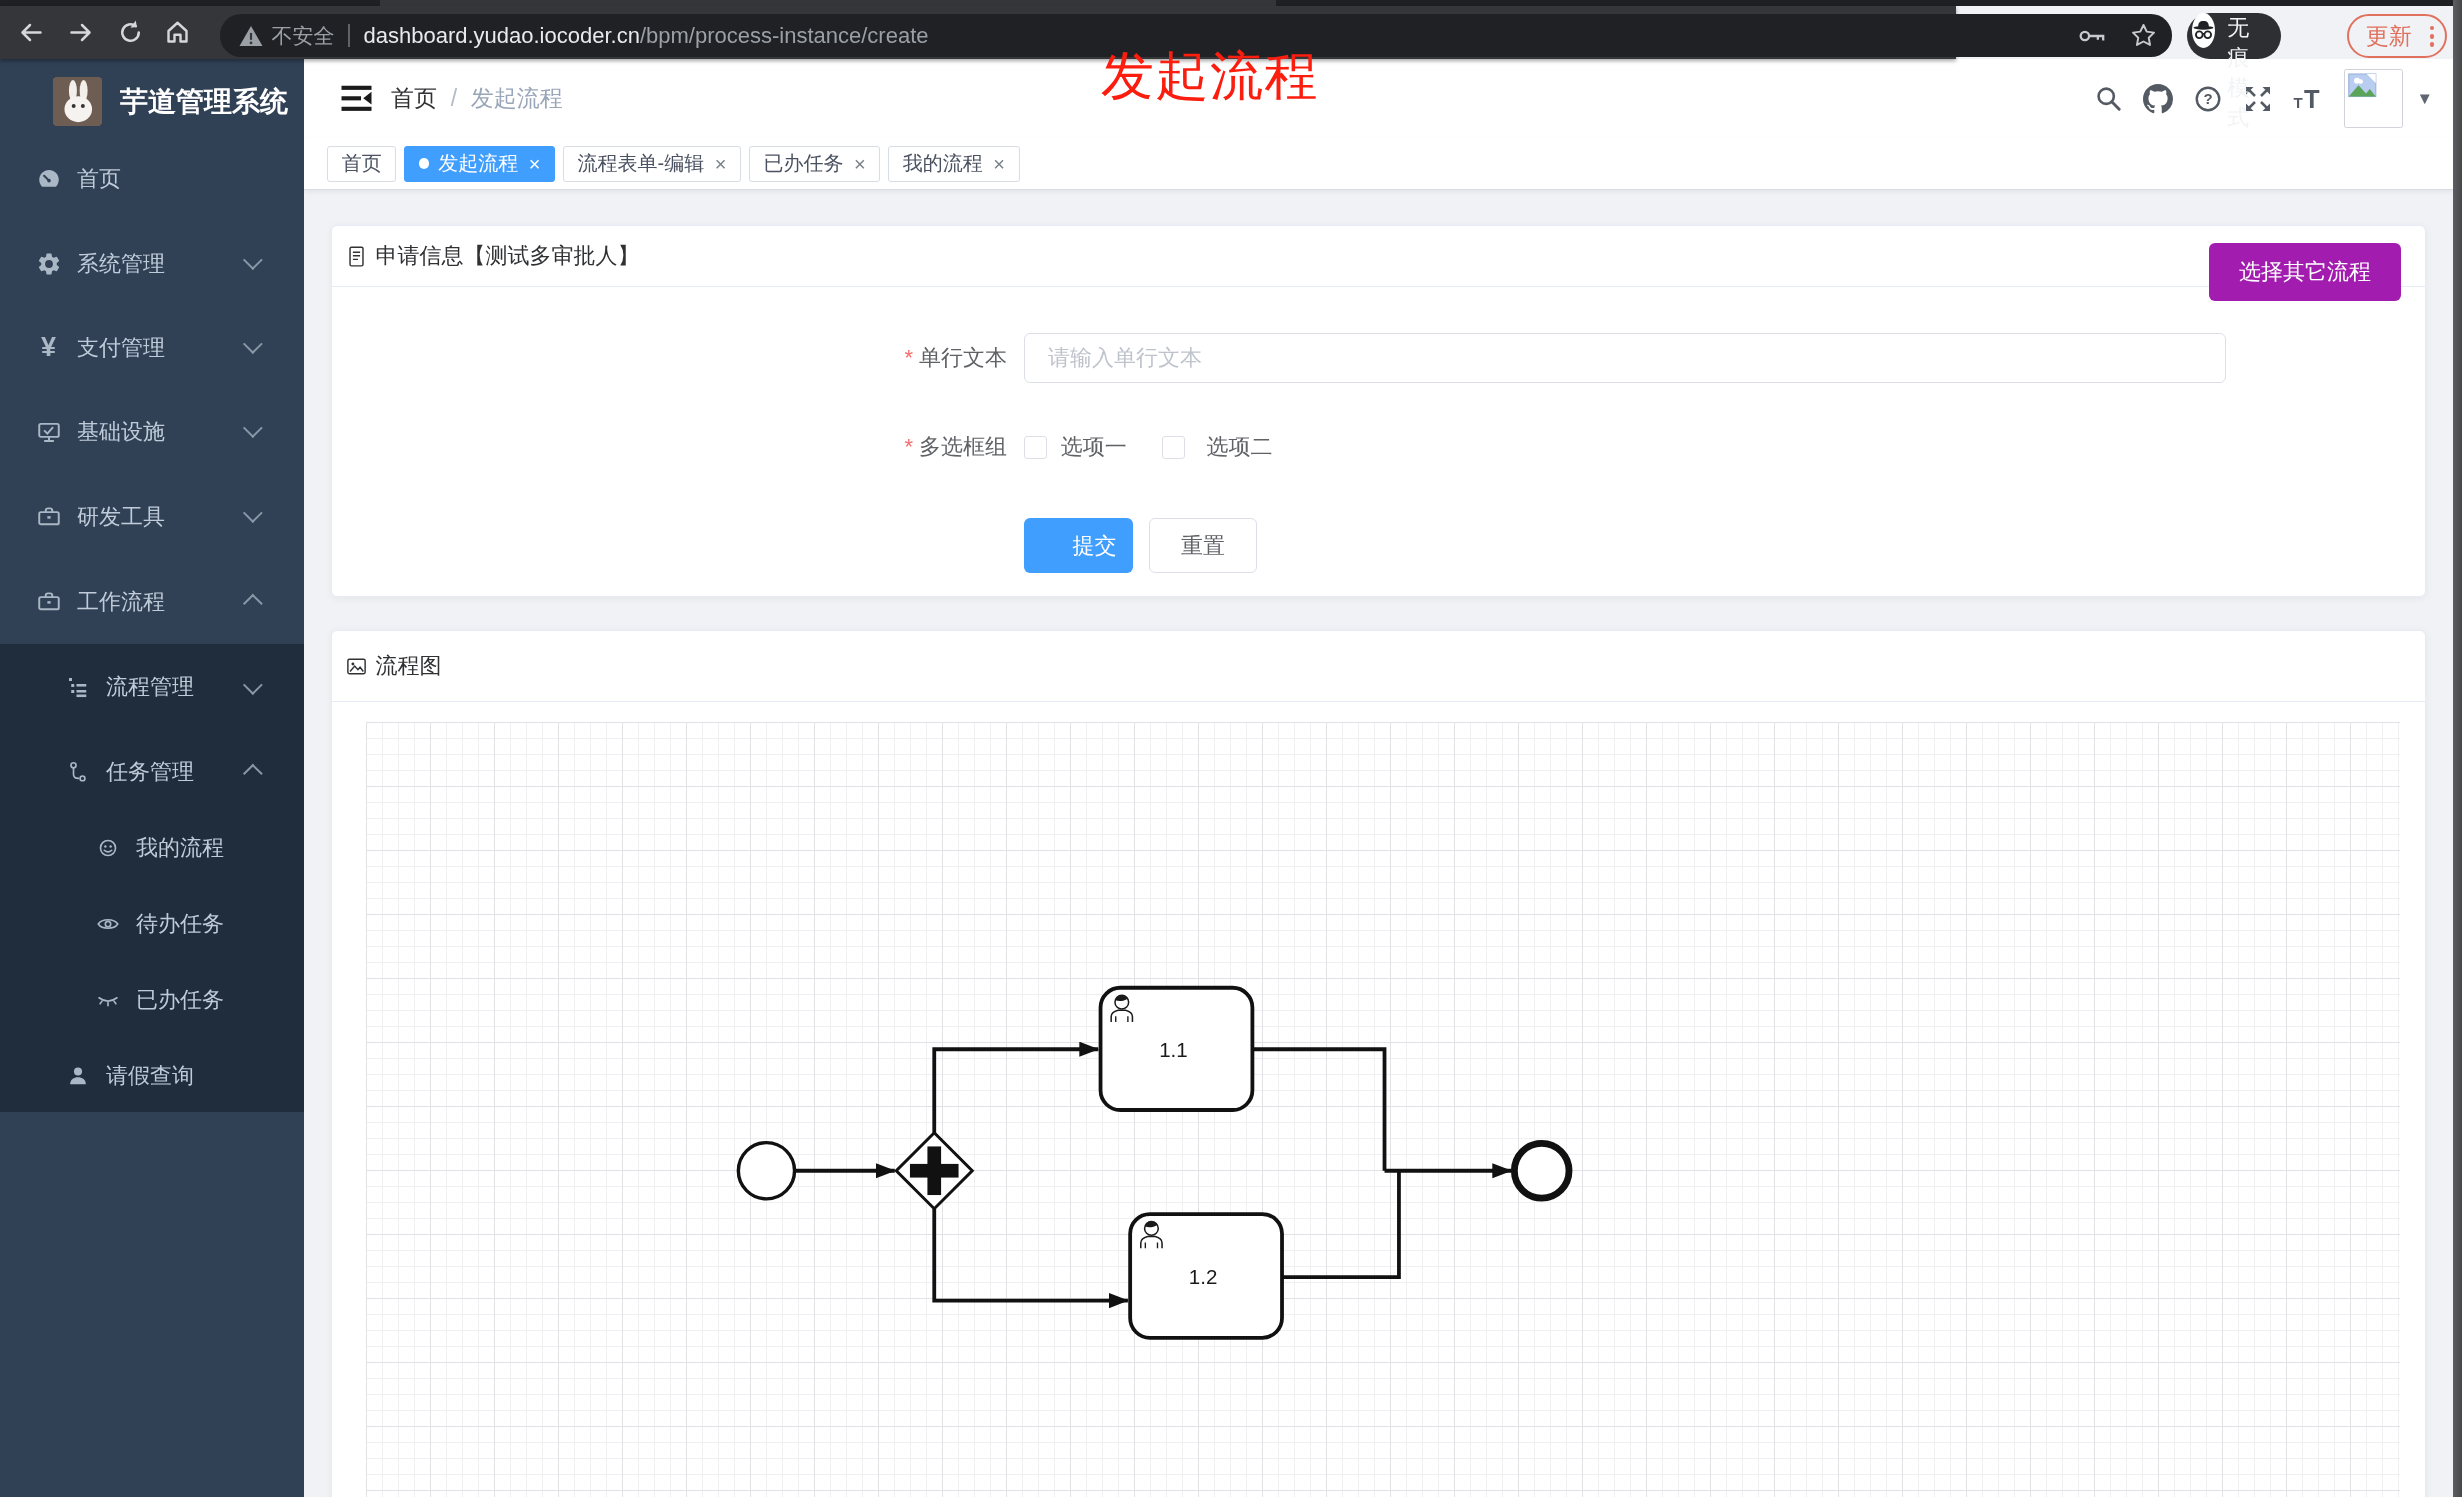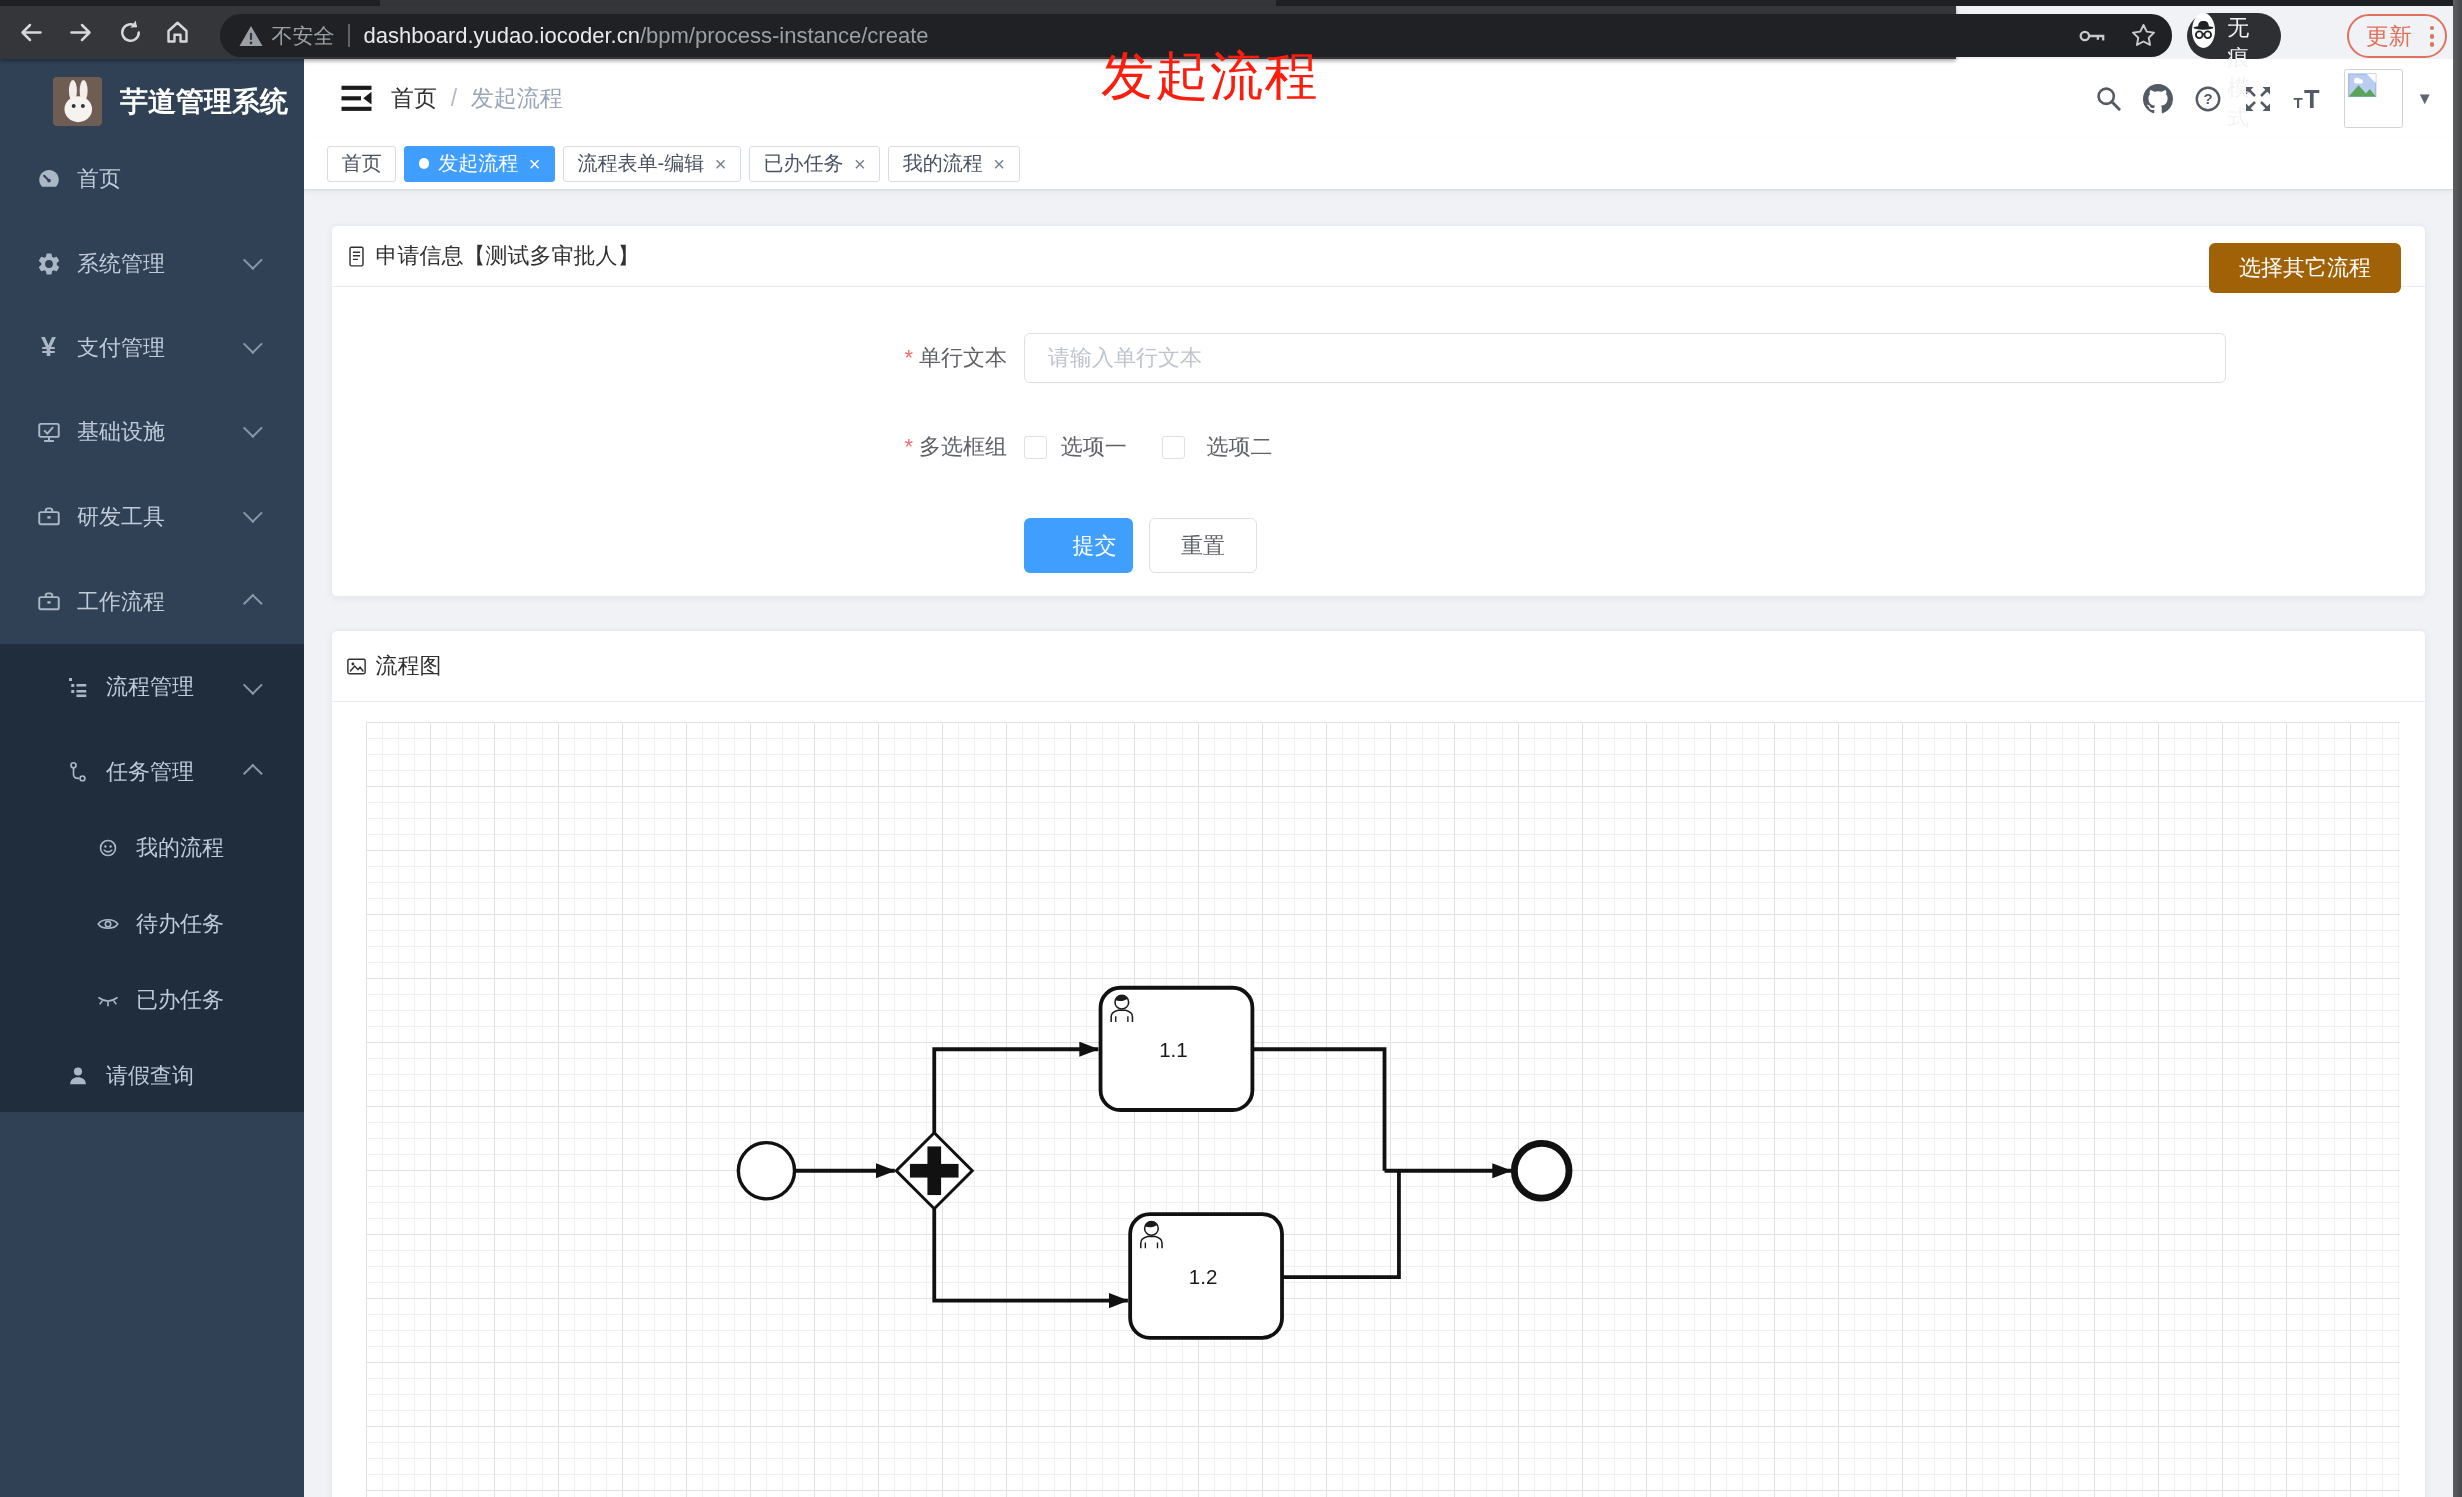--- a/index.html
+++ b/index.html
@@ -83,21 +83,21 @@
 
   .card { position:absolute; left:27px; width:2095px; background:#fff; border:1.5px solid #e6ebf5;
           border-radius:6px; box-shadow:0 1.5px 9px rgba(0,0,0,.05); }
   .card-header { height:61px; display:flex; align-items:center; padding-left:13px;
                  border-bottom:1.5px solid #e6ebf5; color:#303133; font-size:22px; }
   .card-header .cic { margin-right:7.6px; display:flex; }
   .card-form { top:166px; height:372px; }
   .card-diagram { top:571px; height:881px; }
   .card-diagram .card-header { height:71px; }
 
-  .choose-btn { position:absolute; right:24px; top:16.7px; height:50px; padding:0 30px; background:#a16207;
+  .choose-btn { position:absolute; right:24px; top:16.7px; height:58px; padding:0 30px; background:#a21caf;
                 border:none; border-radius:6px; color:#fff; font-size:22px; cursor:pointer; z-index:5;
                 font-family:Liberation Sans, sans-serif; }
   .form-label { position:absolute; left:0; width:675px; height:50px; display:flex; align-items:center;
                 justify-content:flex-end; font-size:22px; color:#606266; }
   .req { color:#f56c6c; margin-right:6px; font-size:22px; }
   .text-input { position:absolute; left:692px; top:107px; width:1202px; height:50px; border:1.5px solid #dcdfe6;
                 border-radius:6px; font-size:22px; color:#303133; padding:0 23px;
                 font-family:"Liberation Sans",sans-serif; }
   .text-input::placeholder { color:#bfc4cc; }
   .cb-row { position:absolute; left:692px; top:199px; height:44px; display:flex; align-items:center; }

